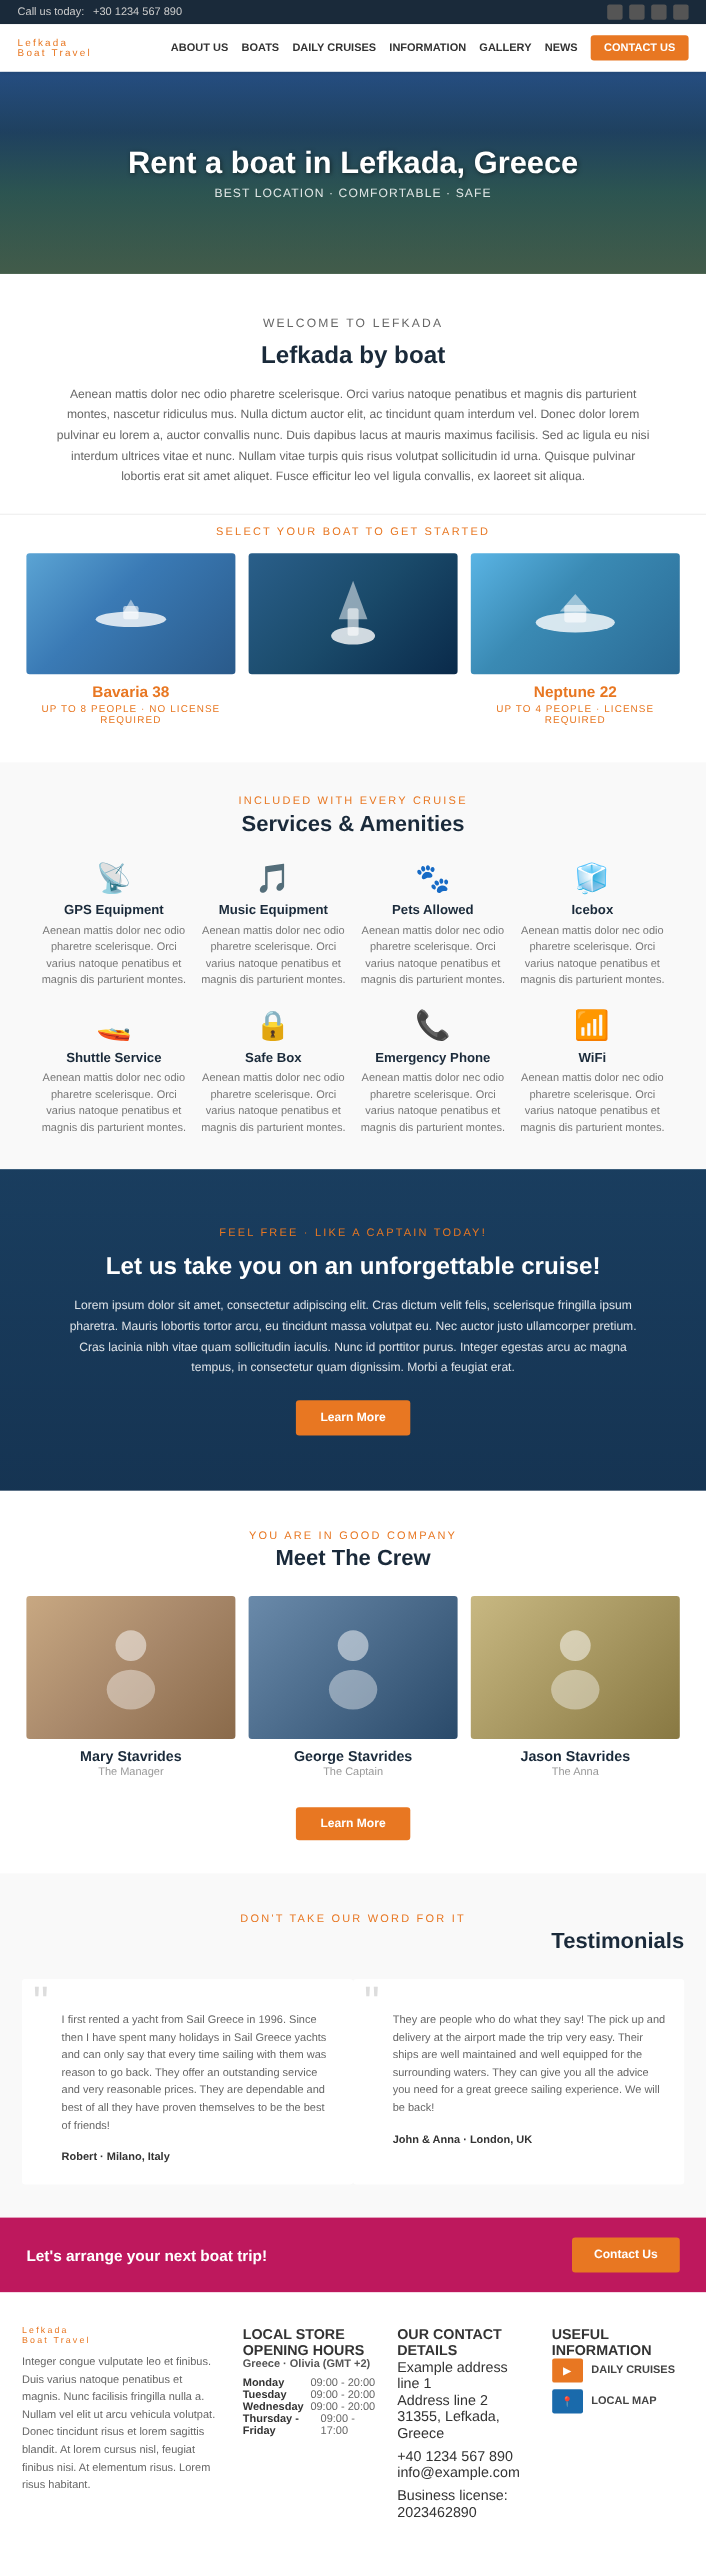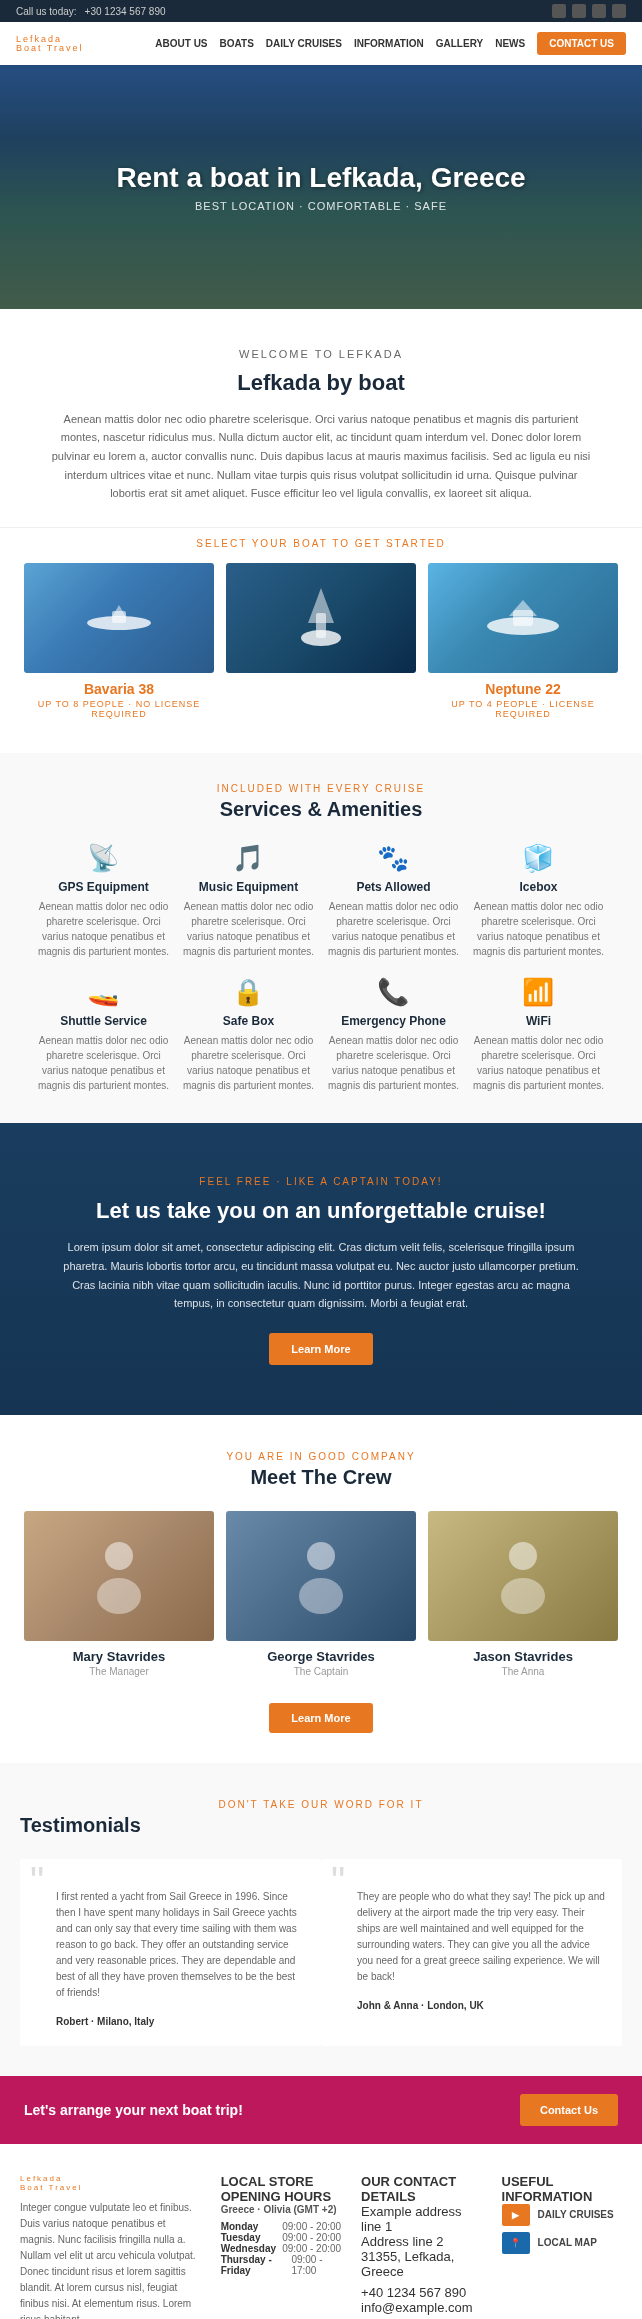--- a/index.html
+++ b/index.html
@@ -12,21 +12,21 @@
     .social-icon { width: 14px; height: 14px; background: #555; border-radius: 2px; display: inline-block; }
 
     nav { background: #fff; padding: 10px 16px; display: flex; justify-content: space-between; align-items: center; box-shadow: 0 1px 3px rgba(0,0,0,0.1); position: relative; z-index: 10; }
     .logo { font-size: 18px; font-weight: bold; color: #1a2a3a; font-style: italic; line-height: 1; }
     .logo span { display: block; font-size: 9px; font-weight: normal; color: #e87722; font-style: normal; letter-spacing: 2px; }
     .nav-links { display: flex; gap: 12px; align-items: center; font-size: 10px; font-weight: bold; text-transform: uppercase; color: #333; }
     .nav-links a { text-decoration: none; color: #333; cursor: pointer; }
     .contact-btn { background: #e87722; color: #fff; padding: 6px 12px; border-radius: 3px; font-size: 10px; font-weight: bold; cursor: pointer; }
 
     
-    .hero { position: relative; height: 244px; overflow: hidden; }
+    .hero { position: relative; height: 184px; overflow: hidden; }
     .hero-bg { width: 100%; height: 100%; background: linear-gradient(rgba(20,40,60,0.55), rgba(20,40,60,0.55)), linear-gradient(180deg, #3a7bd5 0%, #2c5f8a 30%, #4a8a6a 60%, #7a9a5a 100%); display: flex; align-items: center; justify-content: center; flex-direction: column; }
     .hero-content { text-align: center; color: #fff; }
     .hero-content h1 { font-size: 28px; font-weight: bold; text-shadow: 1px 1px 4px rgba(0,0,0,0.5); }
     .hero-content p { font-size: 11px; margin-top: 6px; opacity: 0.85; letter-spacing: 1px; }
 
     
     .welcome { text-align: center; padding: 36px 50px 24px; }
     .section-small-label { font-size: 10px; color: #e87722; text-transform: uppercase; letter-spacing: 2px; margin-bottom: 6px; }
     .welcome h2 { font-size: 22px; color: #1a2a3a; margin-bottom: 14px; }
     .welcome p { font-size: 11px; color: #666; line-height: 1.7; }
@@ -65,21 +65,21 @@
     .crew-grid { display: flex; gap: 12px; justify-content: center; margin-bottom: 20px; }
     .crew-card { flex: 1; max-width: 190px; }
     .crew-photo { width: 100%; height: 130px; border-radius: 3px; object-fit: cover; }
     .crew-name { font-size: 13px; font-weight: bold; color: #1a2a3a; margin-top: 8px; }
     .crew-role { font-size: 10px; color: #999; margin-top: 2px; }
     .crew-learn-btn { background: #e87722; color: #fff; padding: 9px 22px; border-radius: 3px; font-size: 11px; font-weight: bold; cursor: pointer; display: inline-block; margin-top: 6px; }
 
     
     .testimonials { padding: 36px 20px 30px; background: #f9f9f9; }
     .test-label { text-align: center; font-size: 10px; color: #e87722; text-transform: uppercase; letter-spacing: 2px; margin-bottom: 4px; }
-    .testimonials h2 { text-align: left; font-size: 20px; color: #1a2a3a; margin-bottom: 22px; }
+    .testimonials h2 { text-align: right; font-size: 20px; color: #1a2a3a; margin-bottom: 22px; }
     .test-grid { display: flex; }
     .test-card { flex: 1; background: #fff; padding: 16px; border-radius: 3px; font-size: 10px; color: #666; line-height: 1.6; position: relative; }
     .test-card::before { content: '"'; font-size: 40px; color: #ddd; line-height: 0.6; position: absolute; top: 10px; left: 10px; }
     .test-text { padding-left: 20px; margin-top: 14px; }
     .test-author { font-weight: bold; color: #333; margin-top: 13px; font-size: 10px; }
 
     
     .cta-banner { background: #be185d; padding: 18px 24px; display: flex; justify-content: space-between; align-items: center; }
     .cta-banner p { color: #fff; font-size: 14px; font-weight: bold; }
     .cta-contact-btn { background: #e87722; color: #fff; padding: 10px 20px; border-radius: 3px; font-size: 11px; font-weight: bold; cursor: pointer; white-space: nowrap; }

